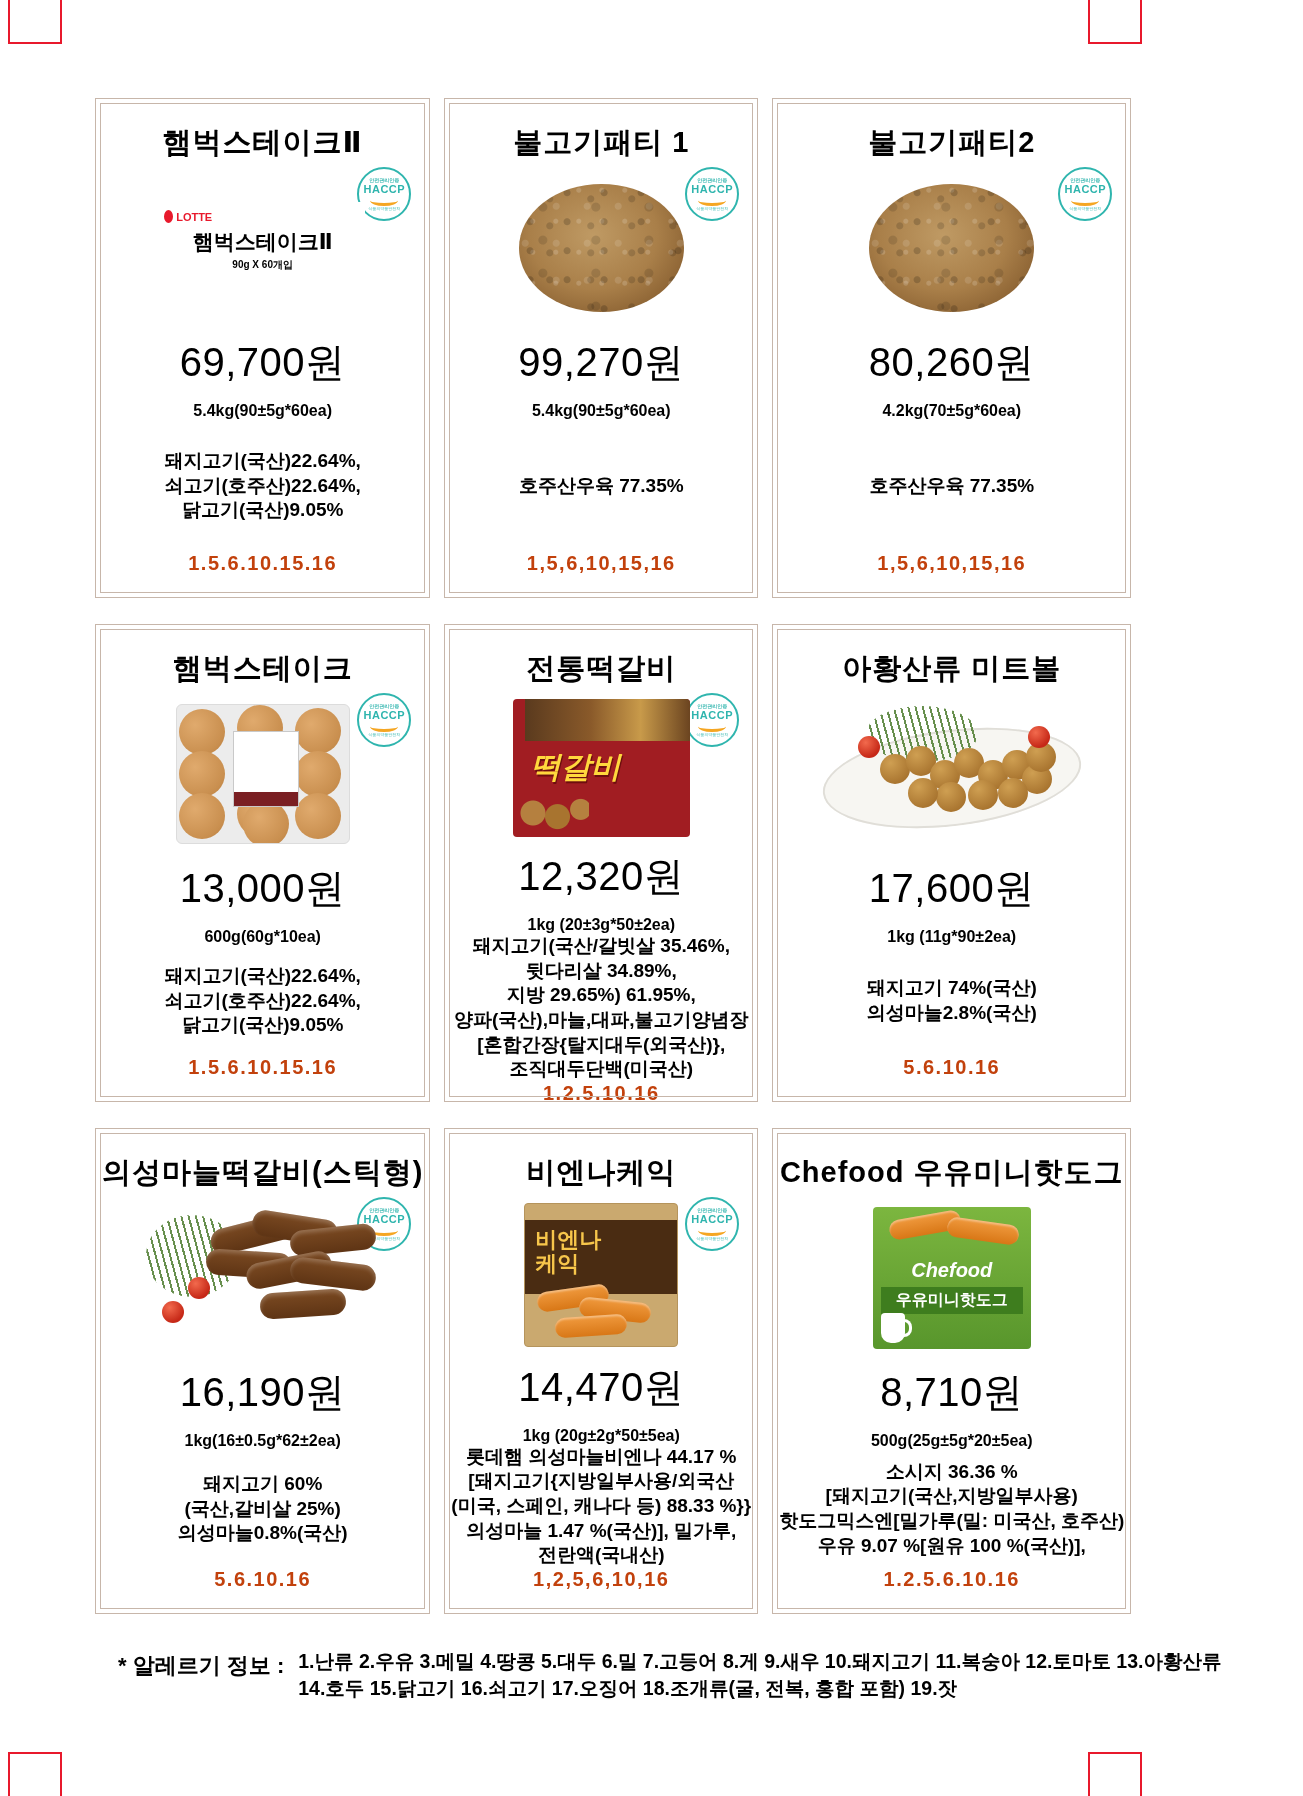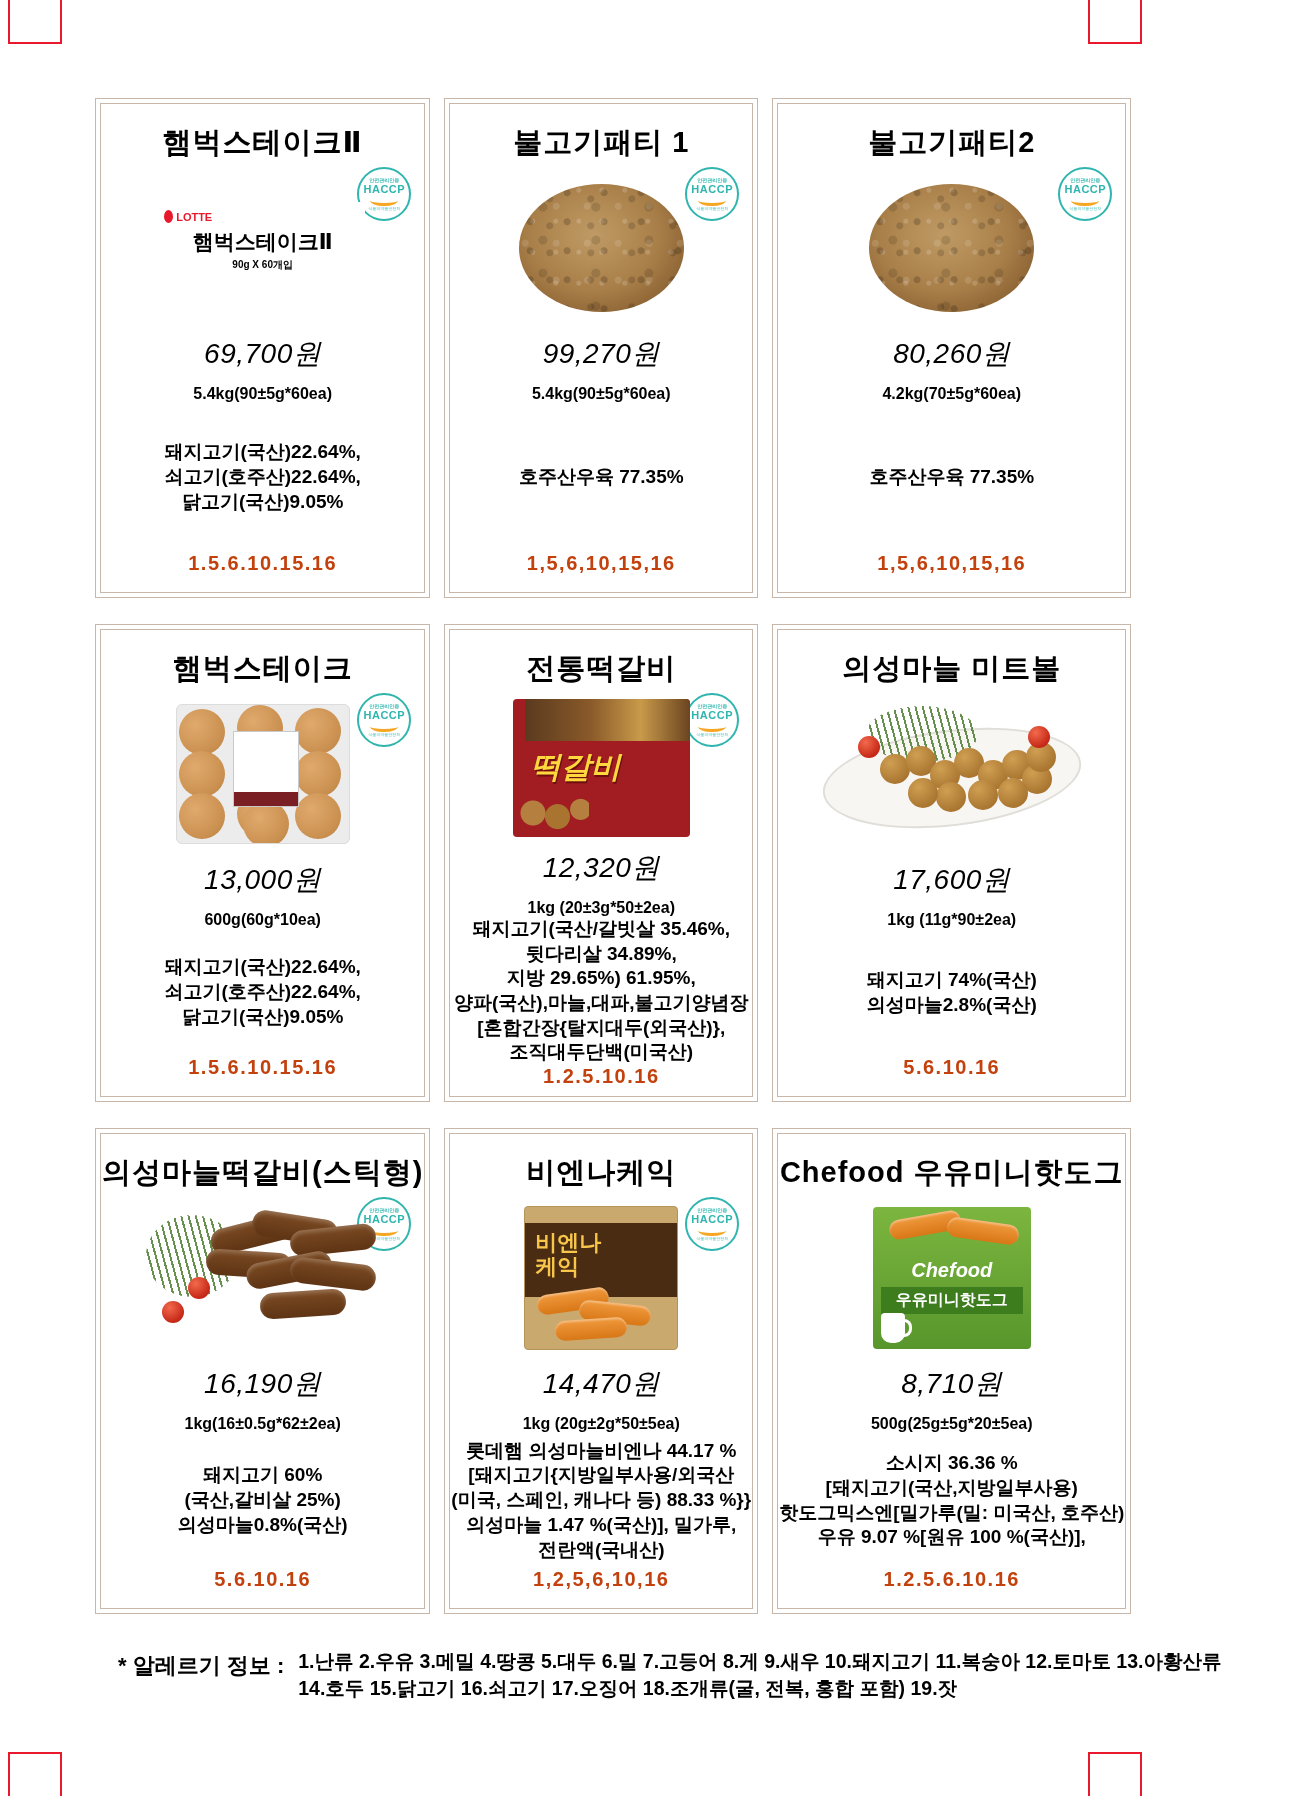--- a/index.html
+++ b/index.html
@@ -18,21 +18,21 @@
         column-gap:14px;row-gap:26px;}
 
   .card{position:relative;border:1px solid #c7b6aa;background:#fff;
         display:flex;flex-direction:column;align-items:center;
         padding:18px 6px 12px;box-sizing:border-box;}
   .card::before{content:"";position:absolute;inset:4px;border:1px solid #c7b6aa;pointer-events:none;}
 
   .card-title{font-size:29px;font-weight:800;letter-spacing:1px;white-space:nowrap;margin-top:6px;}
   .image-wrap{position:relative;width:100%;height:150px;margin-top:10px;
               display:flex;align-items:center;justify-content:center;}
-  .price{font-size:28px;font-weight:400;margin-top:12px;letter-spacing:.5px;font-style:italic;}
+  .price{font-size:40px;font-weight:400;margin-top:12px;letter-spacing:.5px;}
   .spec{font-size:16px;font-weight:800;margin-top:12px;}
   .ingredients{flex:1;display:flex;align-items:center;justify-content:center;
                font-size:19px;font-weight:800;line-height:1.3;text-align:center;
                white-space:pre;width:max-content;max-width:none;}
   .allergens{color:#c2410c;font-size:20px;font-weight:800;letter-spacing:1.5px;margin-bottom:10px;}
 
   
   .haccp{position:absolute;right:12px;top:-6px;width:54px;height:54px;border-radius:50%;
          border:2px solid #2fb5ae;background:#fff;display:flex;flex-direction:column;
          align-items:center;justify-content:center;box-sizing:border-box;}
@@ -237,21 +237,21 @@
     <div class="ingredients">돼지고기(국산/갈빗살 35.46%,
 뒷다리살 34.89%,
 지방 29.65%) 61.95%,
 양파(국산),마늘,대파,불고기양념장
 [혼합간장{탈지대두(외국산)},
 조직대두단백(미국산)</div>
     <div class="allergens">1.2.5.10.16</div>
   </div>
 
   <div class="card">
-    <div class="card-title">의성마늘 미트볼</div>
+    <div class="card-title">아황산류 미트볼</div>
     <div class="image-wrap">
 
     <div class="pimg meatballs">
             <span class="plate"></span>
             <span class="greens"></span>
             <span class="ball" style="left: 58px; top: 46px;"></span>
             <span class="ball" style="left: 84px; top: 38px;"></span>
             <span class="ball" style="left: 108px; top: 52px;"></span>
             <span class="ball" style="left: 132px; top: 40px;"></span>
             <span class="ball" style="left: 156px; top: 52px;"></span>

